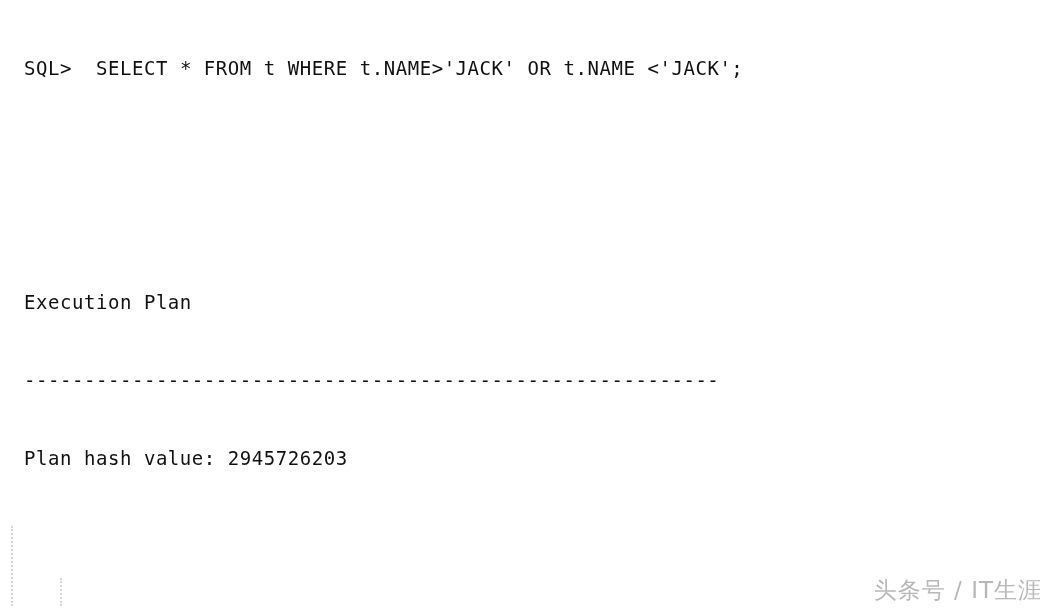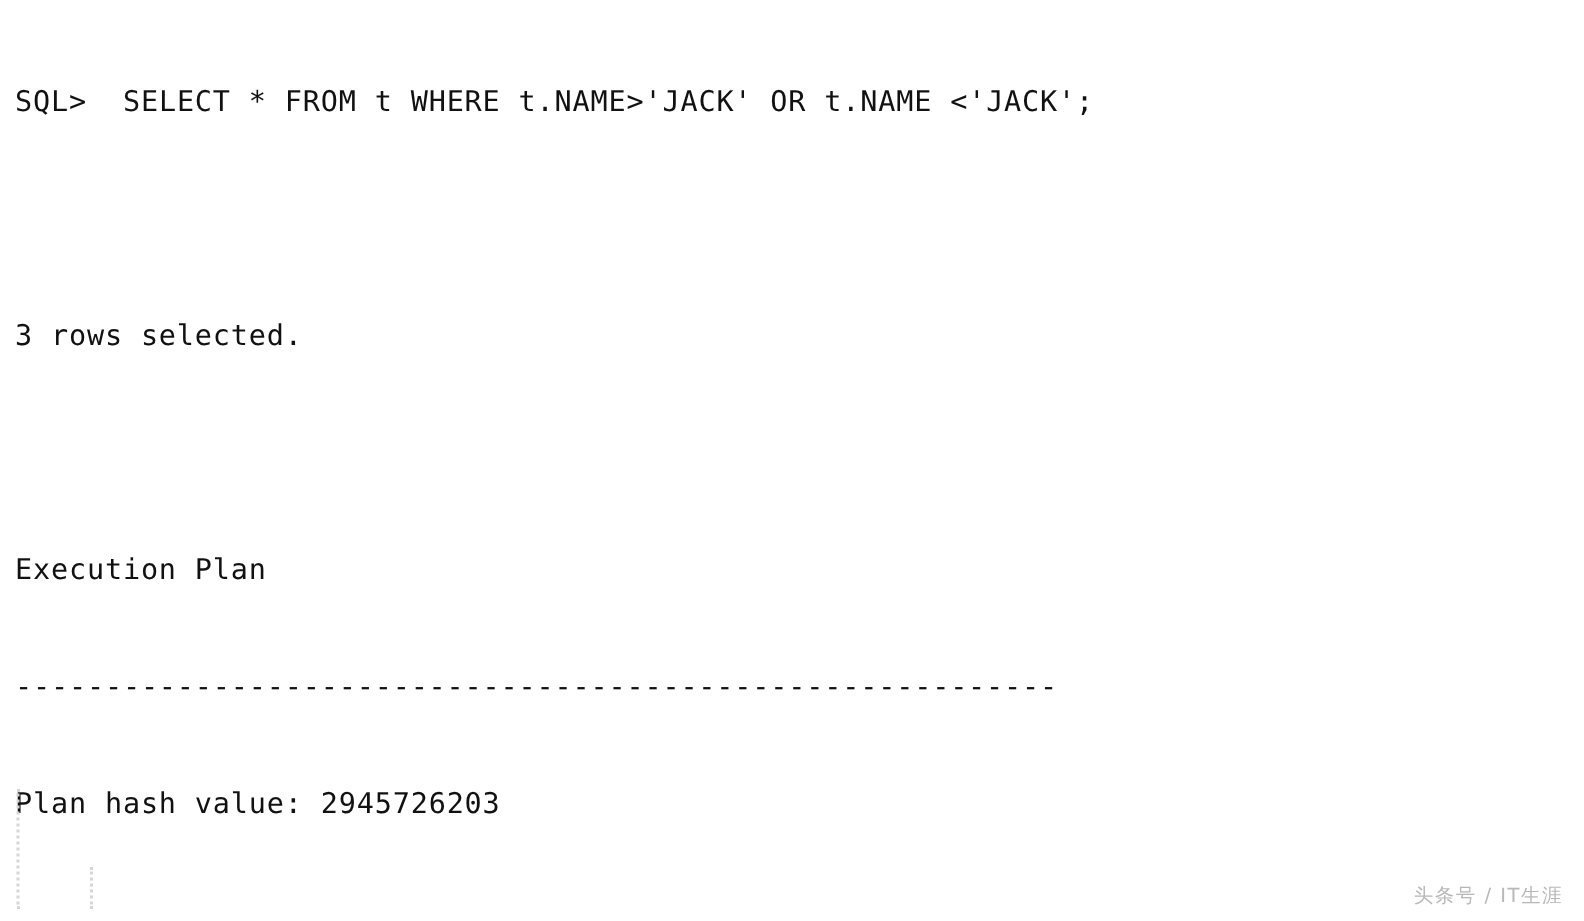--- a/index.html
+++ b/index.html
@@ -21,44 +21,44 @@
     font-size: 19px;
     letter-spacing: 0.55px;
     line-height: 26px;
     color: #111111;
     white-space: pre;
   }
   .line {
     display: block;
     height: 26px;
     white-space: pre;
+    margin-left: 14px;
   }
   .blank { height: 26px; }
   .guide {
     position: absolute;
     width: 0;
     border-left: 2px dotted #d6d6d6;
   }
   .watermark {
     position: absolute;
     right: 14px;
     bottom: 8px;
     font-family: "DejaVu Sans", "Liberation Sans", sans-serif;
-    font-size: 13px;
+    font-size: 23px;
     color: #b8b8b8;
     letter-spacing: 1px;
   }
 </style>
 </head>
 <body>
 
 <div class="terminal">
   <span class="line"><span>SQL&gt;</span>  <span>SELECT * FROM t WHERE t.NAME&gt;'JACK' OR t.NAME &lt;'JACK';</span></span>
   <span class="line blank"></span>
-  <span class="line">3 rows selected.</span>
   <span class="line blank"></span>
   <span class="line">Execution Plan</span>
   <span class="line">----------------------------------------------------------</span>
   <span class="line"><span>Plan hash value:</span> <span>2945726203</span></span>
   
   
   
   
   
   

